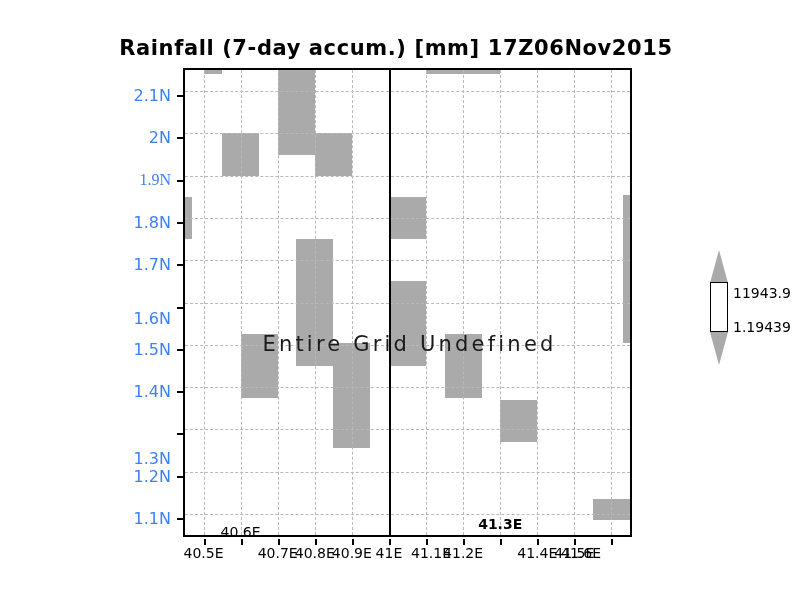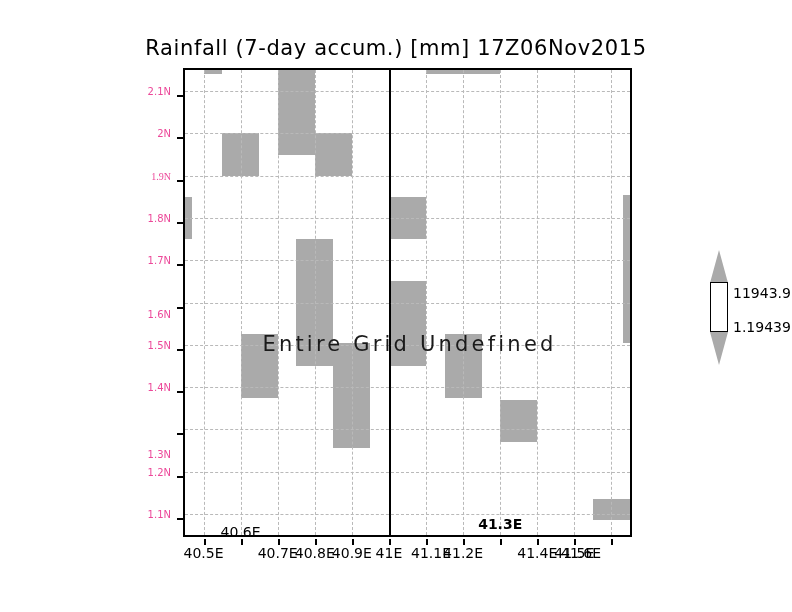--- a/index.html
+++ b/index.html
@@ -12,20 +12,21 @@
 
   
   .title{
     position:absolute;
     left:0;top:36px;width:792px;
     text-align:center;
     font-size:21px;
     letter-spacing:0.6px;
     color:#000000;
     white-space:pre;
+    font-weight:bold;
   }
 
   
   .plot-frame{
     position:absolute;
     left:183px;top:68px;
     width:449px;height:469px;
     border:2px solid #000000;
     box-sizing:border-box;
     background:#ffffff;
@@ -56,21 +57,21 @@
     left:0;top:262px;width:449px;
     text-align:center;
     font-size:21px;
     letter-spacing:3.2px;
     color:#1a1a1a;
     white-space:pre;
     pointer-events:none;
   }
   .ytick-label{
     position:absolute;width:60px;text-align:right;
-    font-size:10px;color:#ec4899;white-space:pre;
+    font-size:16px;color:#3b82f6;white-space:pre;
   }
   .ytick{
     position:absolute;width:7px;height:0;
     border-top:2px solid #000;
   }
   .xtick-label{
     position:absolute;text-align:center;
     font-size:14px;color:#000;white-space:pre;
   }
   .xtick{

